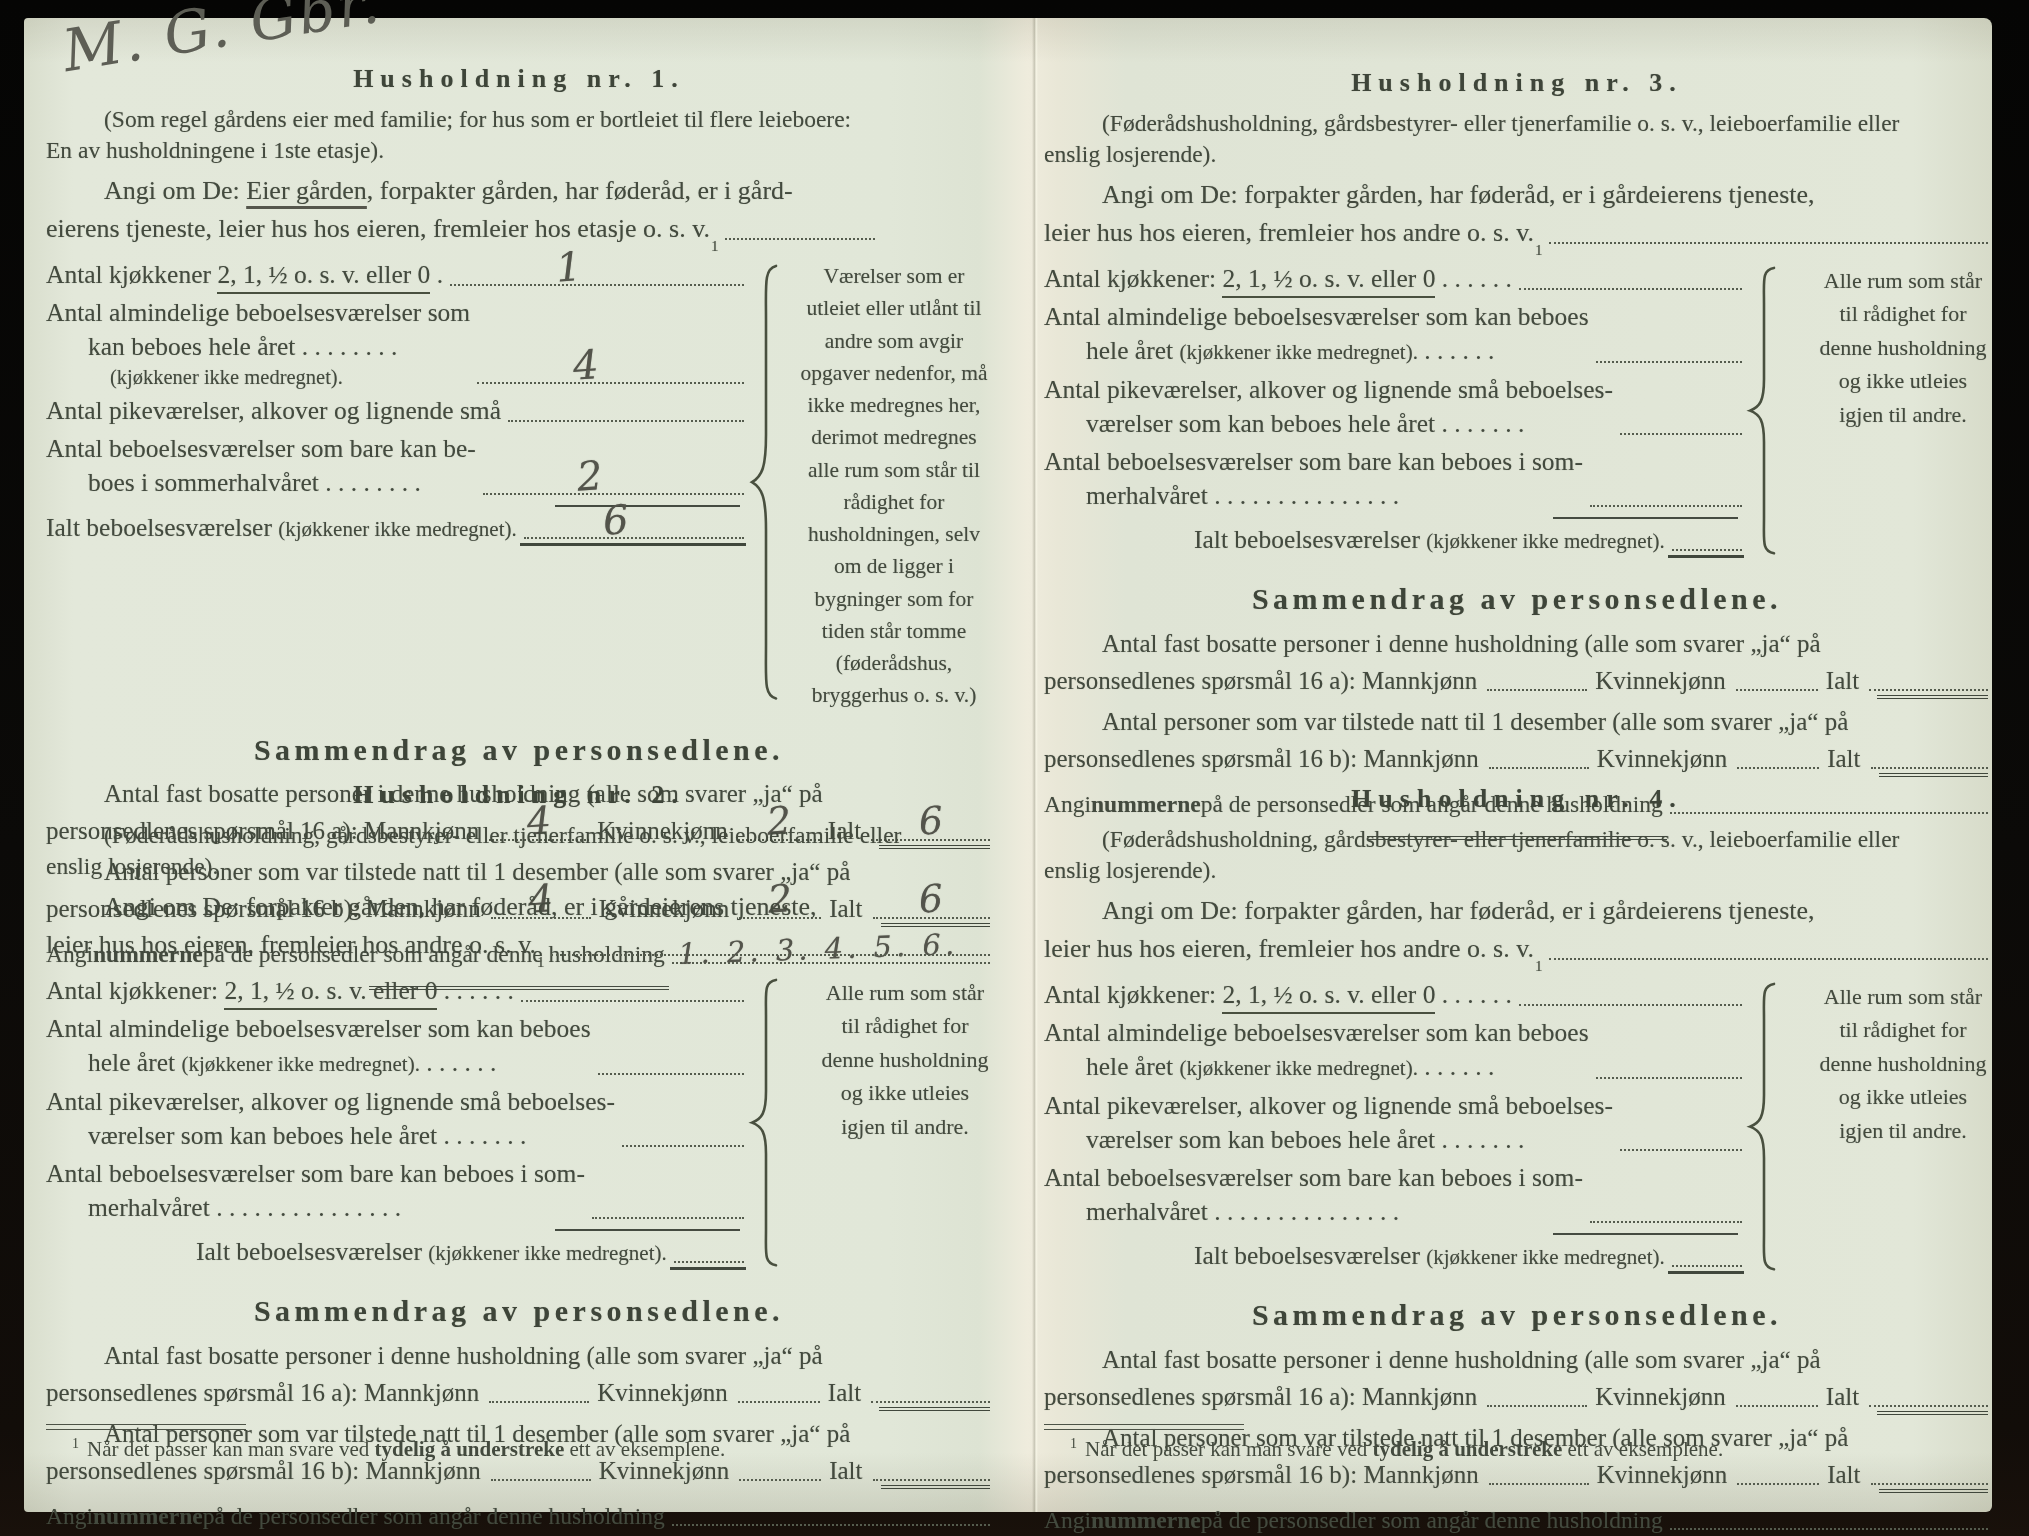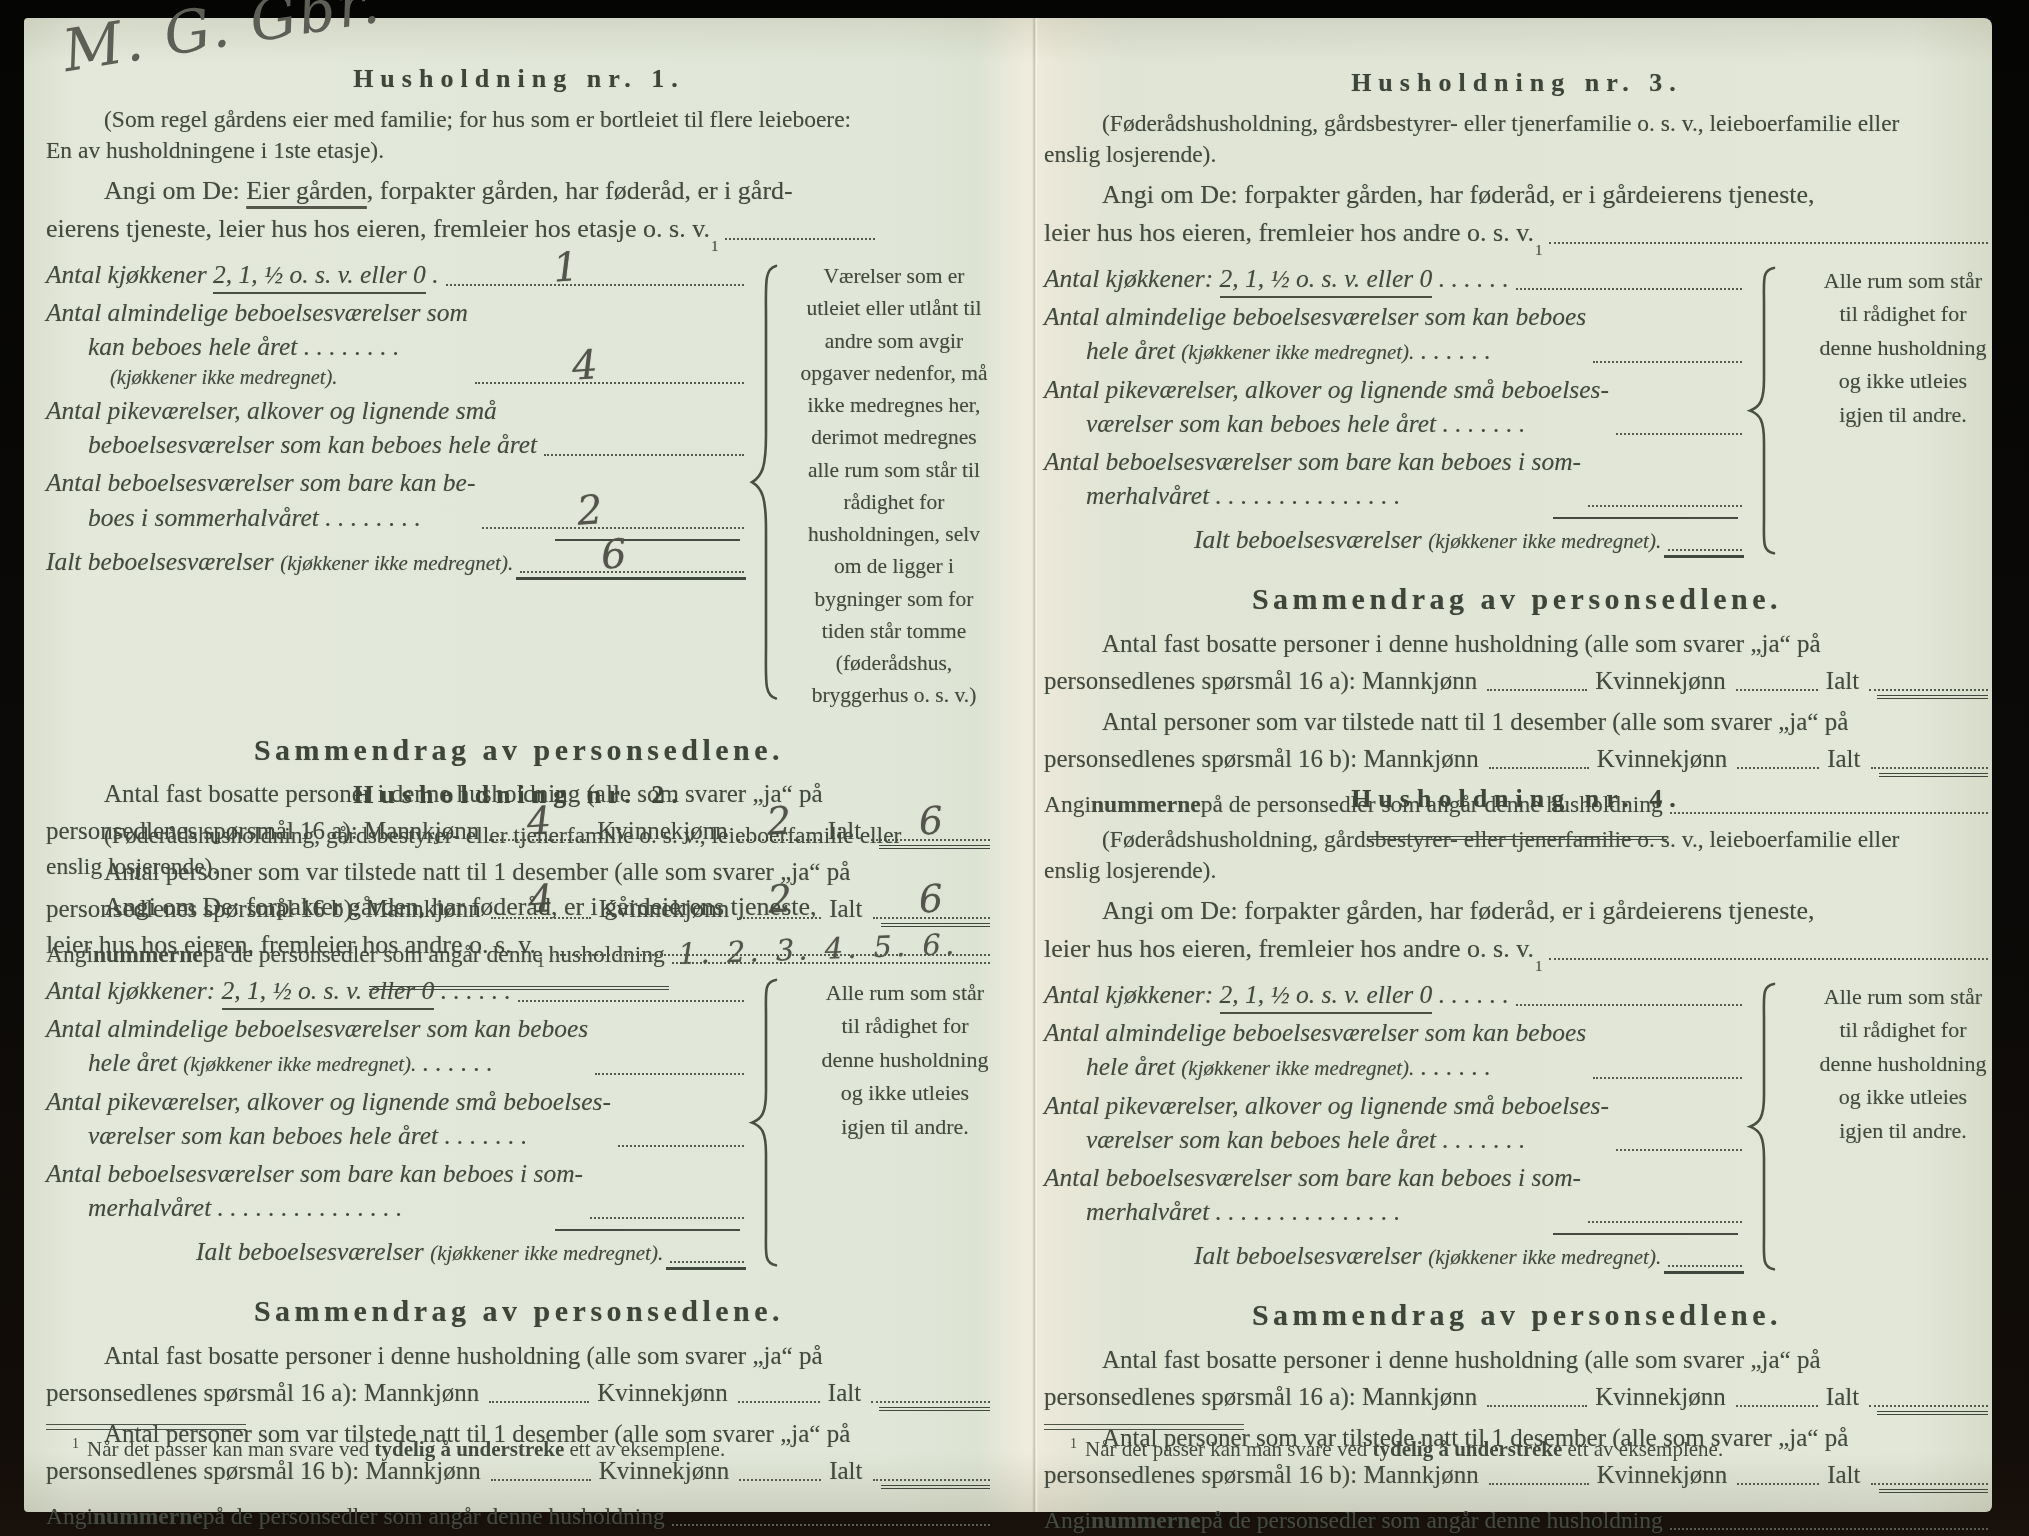--- a/index.html
+++ b/index.html
@@ -32,21 +32,21 @@
   .fill{flex:1 1 auto;align-self:flex-end;height:10px;margin:0 2px 6px 7px;position:relative;
     border-bottom:2px dotted #555c4e;min-width:40px;}
   .variant-a .angi-fill{flex:0 0 150px;}
   .fieldsrow{display:flex;margin-top:12px;}
   .fcol{width:700px;flex:0 0 700px;}
   .bracecol{width:42px;flex:0 0 42px;position:relative;}
   .bracecol svg{position:absolute;left:0;top:2px;width:36px;height:98%;}
   .notecol{flex:1 1 auto;font-size:21.5px;line-height:1.5;padding-left:8px;padding-top:2px;text-align:center;}
   .variant-b .notecol{padding-left:30px;font-size:22px;line-height:1.52;}
   .field{display:flex;margin-bottom:4px;}
-  .flabel{flex:0 1 auto;font-size:25.5px;line-height:1.34;font-style:italic;}
+  .flabel{flex:0 1 auto;font-size:25.5px;line-height:1.34;}
   .fl1,.fl2,.caption{display:block;white-space:nowrap;}
   .fl2{padding-left:42px;}
   .caption{padding-left:64px;font-size:20.5px;line-height:1.25;}
   .capx{font-size:21px;}
   .uex{border-bottom:2px solid #49503f;padding-bottom:3px;}
   .sumrule{border-top:2px solid #454b41;width:185px;margin:4px 6px 4px auto;height:0;}
   .f-ialt{margin-top:2px;}
   .variant-b .f-ialt .fl1{padding-left:150px;}
   .f-ialt .fill::after{content:"";position:absolute;left:-4px;right:-2px;bottom:-9px;border-top:3px solid #40473c;}
   .sam-title{margin:18px 0 4px 0;text-align:center;font-size:30px;font-weight:bold;letter-spacing:4.5px;color:#3e4539;}
@@ -113,21 +113,20 @@
                   <span class="fl2 auto-hide"><span>kan beboes hele året  .  .  .  .  .  .  .  .</span><span></span></span>
                   <span class="caption auto-hide">(kjøkkener ikke medregnet).</span>
                 </div>
           <span class="fill ffill">
                   <span class="hw auto-hide">4</span>
                 </span>
         </div>
         <div class="field">
           <div class="flabel">
                   <span class="fl1"><span>Antal pikeværelser, alkover og lignende små</span></span>
-                  <span class="fl2 auto-hide"><span>beboelsesværelser som kan beboes hele året</span></span>
                 </div>
           <span class="fill ffill"></span>
         </div>
         <div class="field">
           <div class="flabel">
                   <span class="fl1"><span>Antal beboelsesværelser som bare kan be-</span></span>
                   <span class="fl2 auto-hide"><span>boes i sommerhalvåret  .  .  .  .  .  .  .  .</span></span>
                 </div>
           <span class="fill ffill">
                   <span class="hw auto-hide">2</span>

